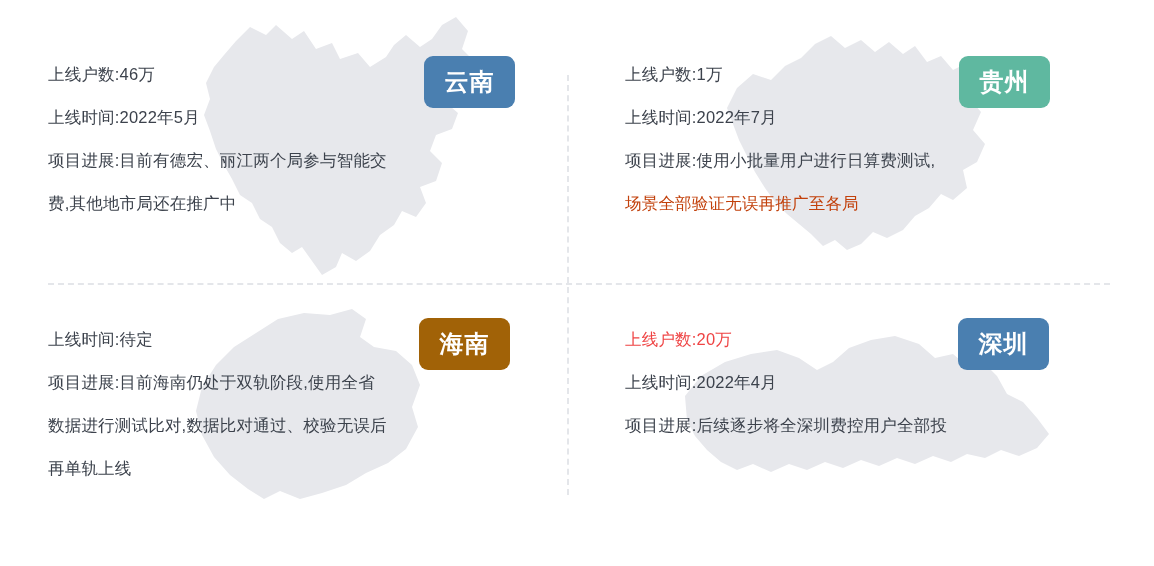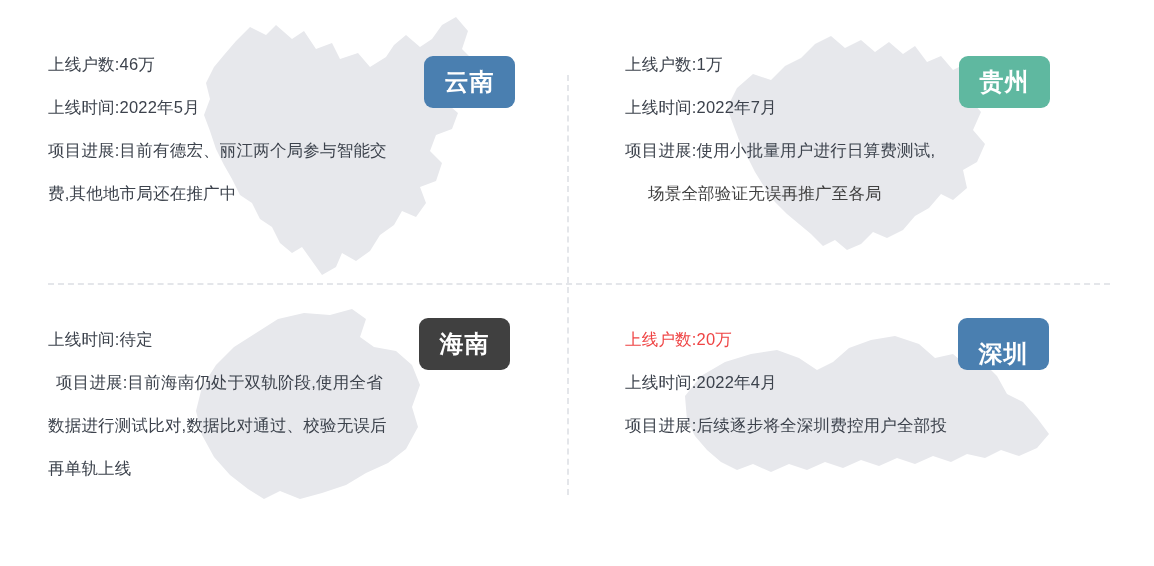--- a/index.html
+++ b/index.html
@@ -29,21 +29,21 @@
   .card.q4{left:577px;top:283px;}
 
   .map-wrap{
     position:absolute;pointer-events:none;
     opacity:1;
   }
   .map-wrap svg{display:block;}
   .map-shape{fill:#e7e8ec;}
 
   .card-body{
-    position:absolute;left:48px;top:43px;
+    position:absolute;left:48px;top:53px;
     width:470px;
   }
   .line{
     font-size:16.5px;
     line-height:43px;
     color:#3c424c;
     letter-spacing:0.2px;
     white-space:pre;
   }
 
@@ -110,56 +110,56 @@
           L58 154 L50 138 L42 122 L36 106 L30 90 Z" fill="#e7e8ec"></path>
       </svg>
     </div>
     <div class="badge b2" style="background: rgb(95, 184, 160);">
       <span>贵州</span>
     </div>
     <div class="card-body">
       <div class="line" style="color: rgb(60, 66, 76);">上线户数:1万</div>
       <div class="line" style="color: rgb(60, 66, 76);">上线时间:2022年7月</div>
       <div class="line" style="color: rgb(60, 66, 76);">项目进展:使用小批量用户进行日算费测试,</div>
-      <div class="line" style="color: #404040; margin-left: 23px;">场景全部验证无误再推广至各局</div>
+      <div class="line" style="color: #c2410c;">场景全部验证无误再推广至各局</div>
     </div>
   </div>
 
   <div class="card q3">
     <div class="map-wrap map-q3">
       <svg width="290" height="230" viewBox="0 0 290 230">
         <path class="map-shape" d="M96 30 L118 16 L144 10 L170 12 L192 6 L206 16 L200 34
           L214 44 L236 48 L252 62 L260 82 L252 104 L258 124 L246 146 L228 160
           L206 170 L186 182 L162 190 L140 196 L120 188 L104 196 L88 186 L70 172
           L54 154 L42 132 L36 108 L42 84 L56 62 L74 44 Z" fill="#e7e8ec"></path>
       </svg>
     </div>
-    <div class="badge b3" style="background: #404040;">
+    <div class="badge b3" style="background: #a16207;">
       <span>海南</span>
     </div>
     <div class="card-body" style="top:35px;">
       <div class="line" style="color: rgb(60, 66, 76);">上线时间:待定</div>
-      <div class="line" style="color: rgb(60, 66, 76); margin-left: 8px;">项目进展:目前海南仍处于双轨阶段,使用全省</div>
+      <div class="line" style="color: rgb(60, 66, 76);">项目进展:目前海南仍处于双轨阶段,使用全省</div>
       <div class="line" style="color: rgb(60, 66, 76);">数据进行测试比对,数据比对通过、校验无误后</div>
       <div class="line" style="color: rgb(60, 66, 76);">再单轨上线</div>
     </div>
   </div>
 
   <div class="card q4">
     <div class="map-wrap map-q4">
       <svg width="400" height="190" viewBox="0 0 400 190">
         <path class="map-shape" d="M18 78 L34 58 L58 44 L84 36 L110 32 L132 40 L150 52
           L166 44 L182 30 L204 22 L228 18 L252 26 L268 40 L286 36 L300 48 L316 44
           L330 58 L340 76 L356 84 L370 100 L382 116 L370 130 L352 138 L334 132
           L318 140 L300 136 L284 144 L266 138 L248 146 L230 140 L212 148 L194 142
           L176 150 L158 144 L140 152 L122 146 L104 154 L86 146 L70 152 L54 144
           L40 132 L28 118 L20 102 Z" fill="#e7e8ec"></path>
       </svg>
     </div>
-    <div class="badge b4" style="background: rgb(74, 127, 176); align-items: flex-end;">
+    <div class="badge b4" style="background: rgb(74, 127, 176);">
       <span>深圳</span>
     </div>
     <div class="card-body" style="top:35px;">
       <div class="line" style="color: #ef4444;">上线户数:20万</div>
       <div class="line" style="color: rgb(60, 66, 76);">上线时间:2022年4月</div>
       <div class="line" style="color: rgb(60, 66, 76);">项目进展:后续逐步将全深圳费控用户全部投</div>
     </div>
   </div>
 
 </div>

